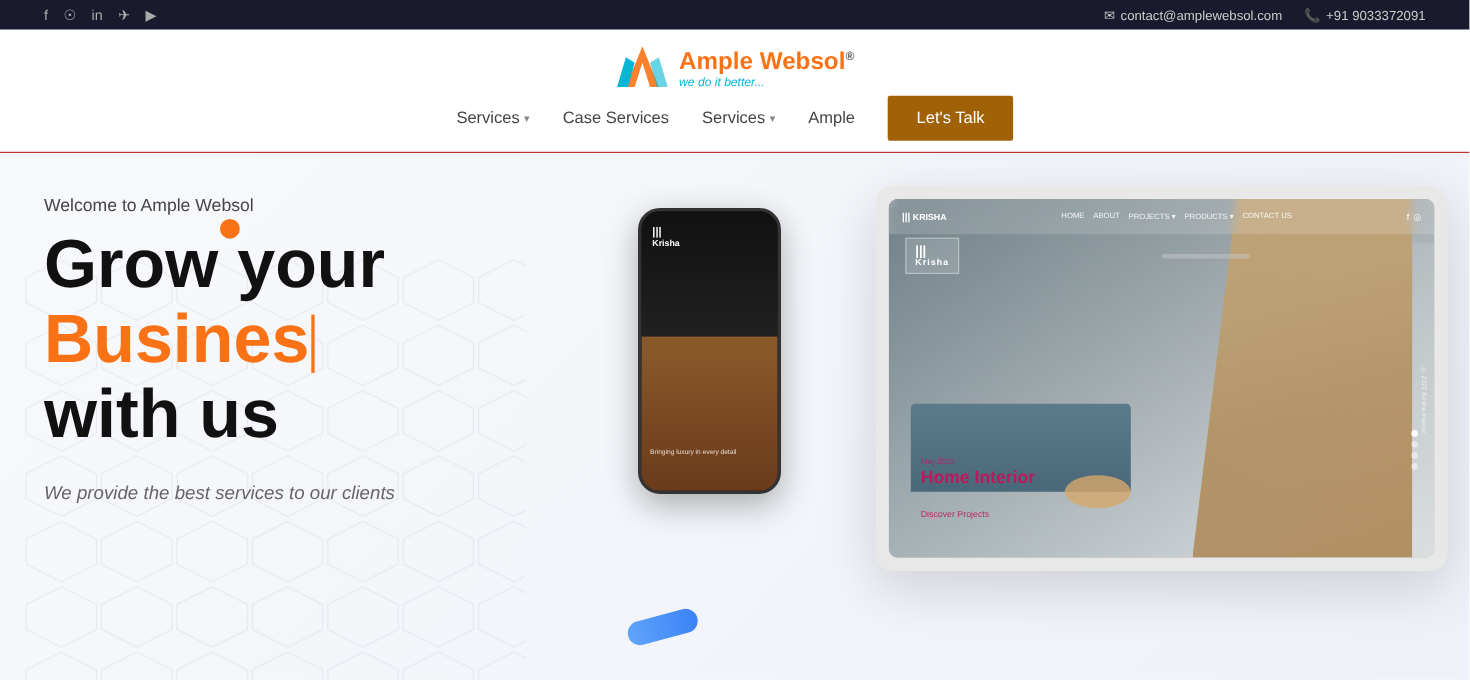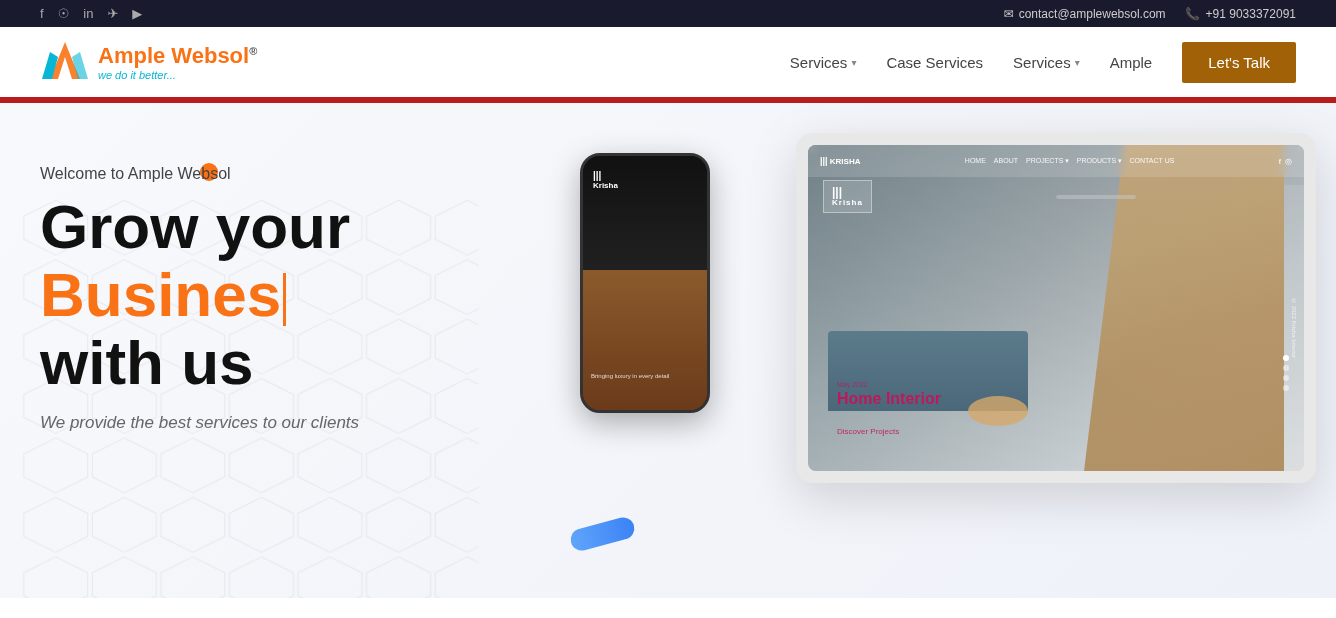--- a/index.html
+++ b/index.html
@@ -20,23 +20,24 @@
     .topbar-right span { display: flex; align-items: center; gap: 5px; }
     .social-icon { font-size: 13px; color: #aaa; }
 
     
     .navbar {
       display: flex;
       align-items: center;
       justify-content: space-between;
       padding: 10px 40px;
       background: #fff;
-      border-bottom: 6px solid #b91c1c;
+      border-bottom: 1px solid #b91c1c;
       position: relative;
       z-index: 10;
+      flex-direction: column;
     }
     .logo { display: flex; align-items: center; gap: 8px; }
     .logo-icon {
       width: 50px; height: 50px;
       position: relative;
     }
     .logo-text { display: flex; flex-direction: column; }
     .logo-name { font-size: 22px; font-weight: 700; color: #222; }
     .logo-name span { color: #f97316; }
     .logo-tagline { font-size: 11px; color: #06b6d4; font-style: italic; }
@@ -78,28 +79,27 @@
       position: absolute;
       left: 40px;
       top: 40px;
       max-width: 420px;
     }
     .hero-welcome {
       font-size: 16px;
       color: #444;
       margin-bottom: 10px;
       font-weight: 400;
-      margin-top: 22px;
     }
     .hero-title {
       font-size: 62px;
       font-weight: 800;
       color: #111;
       line-height: 1.1;
-      margin-bottom: 12px;
+      margin-bottom: 24px;
     }
     .hero-title .orange { color: #f97316; }
     .hero-subtitle {
       font-size: 17px;
       color: #666;
       font-style: italic;
       margin-top: 10px;
       line-height: 1.5;
       max-width: 320px;
     }

